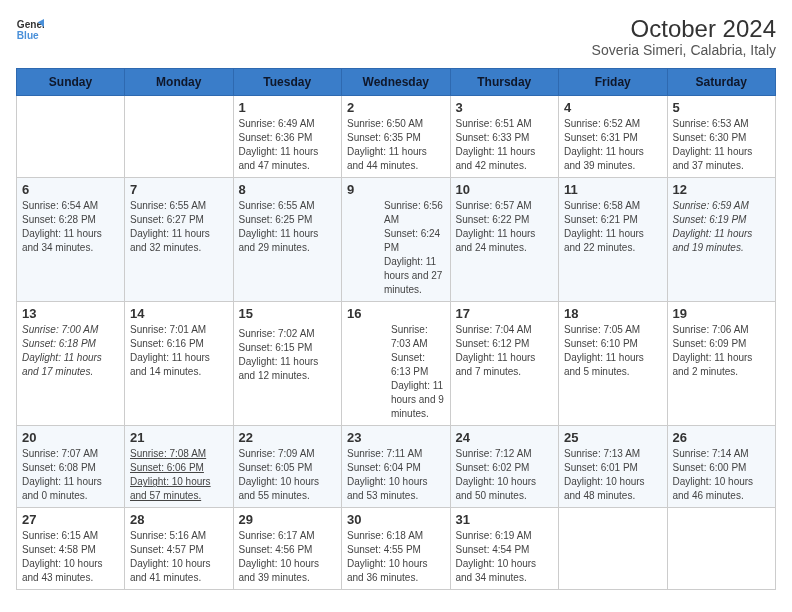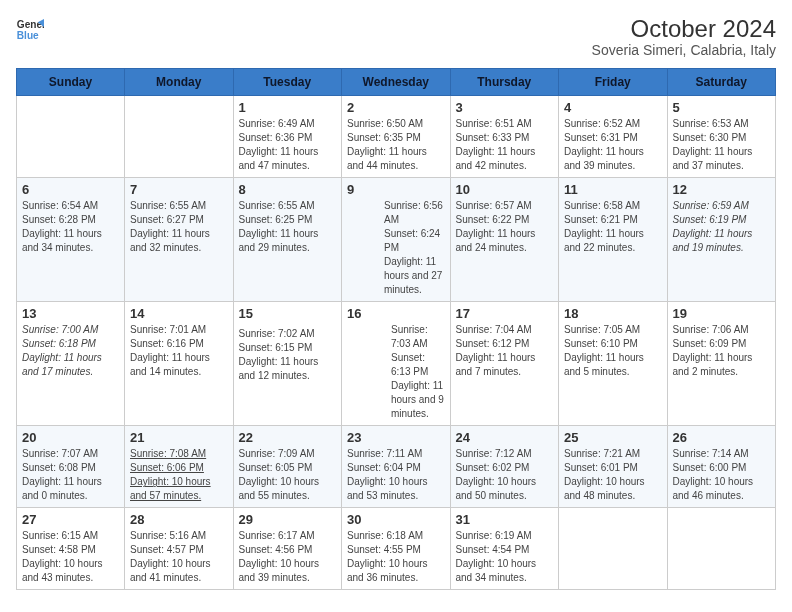--- a/index.html
+++ b/index.html
@@ -255,21 +255,21 @@
 Daylight: 10 hours and 53 minutes.</div>
         </td>
         <td>
           <span class="day-num">24</span>
           <div class="day-detail" style="white-space: pre-line;">Sunrise: 7:12 AM
 Sunset: 6:02 PM
 Daylight: 10 hours and 50 minutes.</div>
         </td>
         <td>
           <span class="day-num">25</span>
-          <div class="day-detail" style="white-space: pre-line;">Sunrise: 7:21 AM
+          <div class="day-detail" style="white-space: pre-line;">Sunrise: 7:13 AM
 Sunset: 6:01 PM
 Daylight: 10 hours and 48 minutes.</div>
         </td>
         <td>
           <span class="day-num">26</span>
           <div class="day-detail" style="white-space: pre-line;">Sunrise: 7:14 AM
 Sunset: 6:00 PM
 Daylight: 10 hours and 46 minutes.</div>
         </td>
       </tr>

